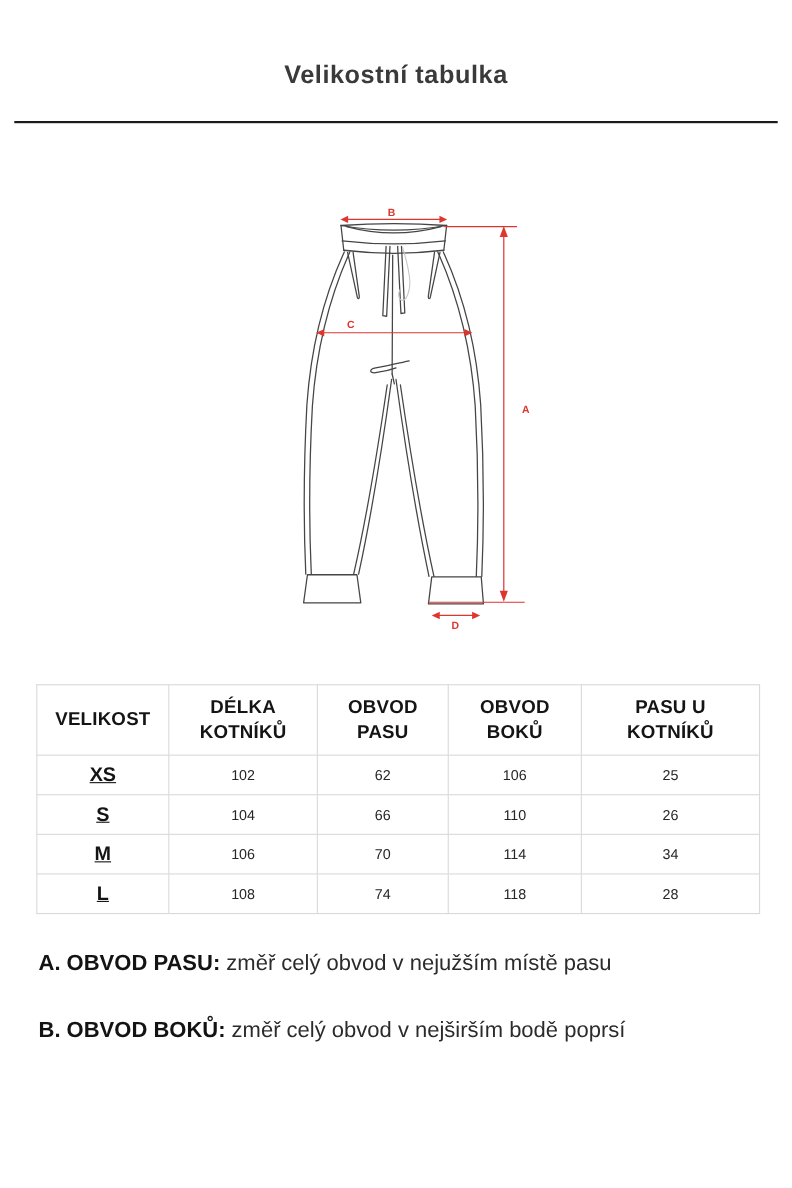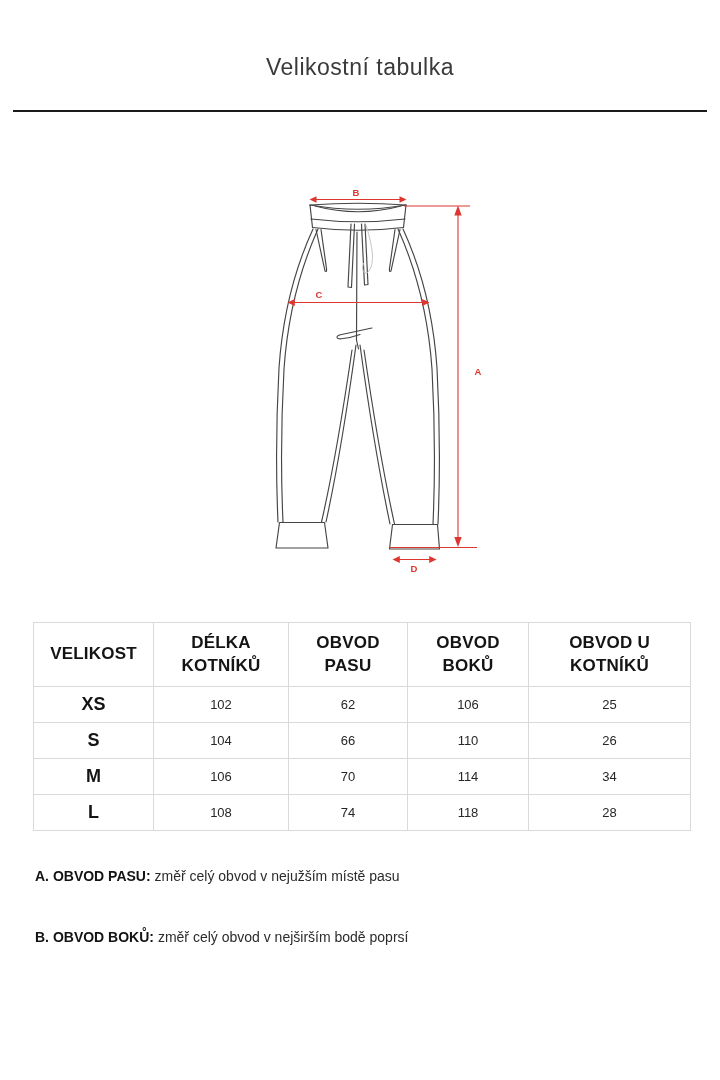--- a/index.html
+++ b/index.html
@@ -12,21 +12,21 @@
     color: #1c1c1c;
     overflow: hidden;
   }
   .page-title {
     position: absolute;
     top: 54px;
     left: 0;
     width: 720px;
     text-align: center;
     font-size: 23px;
-    font-weight: 400;
+    font-weight: 700;
     letter-spacing: 0.5px;
     color: #3a3a3a;
   }
   .title-divider {
     position: absolute;
     top: 110px;
     left: 13px;
     width: 694px;
     height: 2px;
     background: #1a1a1a;
@@ -64,30 +64,31 @@
   .size-table td {
     height: 36px;
     font-size: 13px;
     font-weight: 400;
     color: #262626;
   }
   .size-table td.size-cell {
     font-weight: 700;
     font-size: 18px;
     color: #141414;
+    text-decoration: underline;
   }
   .legend {
     position: absolute;
     top: 864px;
     left: 35px;
     width: 660px;
   }
   .legend-item {
     margin-bottom: 36px;
-    font-size: 14px;
+    font-size: 20px;
     line-height: 25px;
     color: #1f1f1f;
     white-space: nowrap;
   }
   .legend-label { font-weight: 700; color: #131313; }
   .legend-text  { font-weight: 400; color: #2b2b2b; }
   .sketch { stroke: #454545; stroke-width: 1.15; fill: none; stroke-linecap: round; stroke-linejoin: round; }
   .sketch-light { stroke: #c6c6c6; stroke-width: 1; fill: none; stroke-linecap: round; }
   .measure { stroke: #dc362f; stroke-width: 1.1; fill: none; }
   .measure-fill { fill: #dc362f; stroke: none; }
@@ -189,21 +190,21 @@
       <col style="width:119px">
       <col style="width:121px">
       <col style="width:162px">
   </colgroup>
   <thead>
     <tr>
       <th>VELIKOST</th>
       <th>DÉLKA KOTNÍKŮ</th>
       <th>OBVOD PASU</th>
       <th>OBVOD BOKŮ</th>
-      <th>OBVOD U KOTNÍKŮ</th>
+      <th>PASU U KOTNÍKŮ</th>
     </tr>
   </thead>
   <tbody>
     <tr>
       <td class="size-cell">XS</td>
       <td>102</td>
       <td>62</td>
       <td>106</td>
       <td>25</td>
     </tr>

